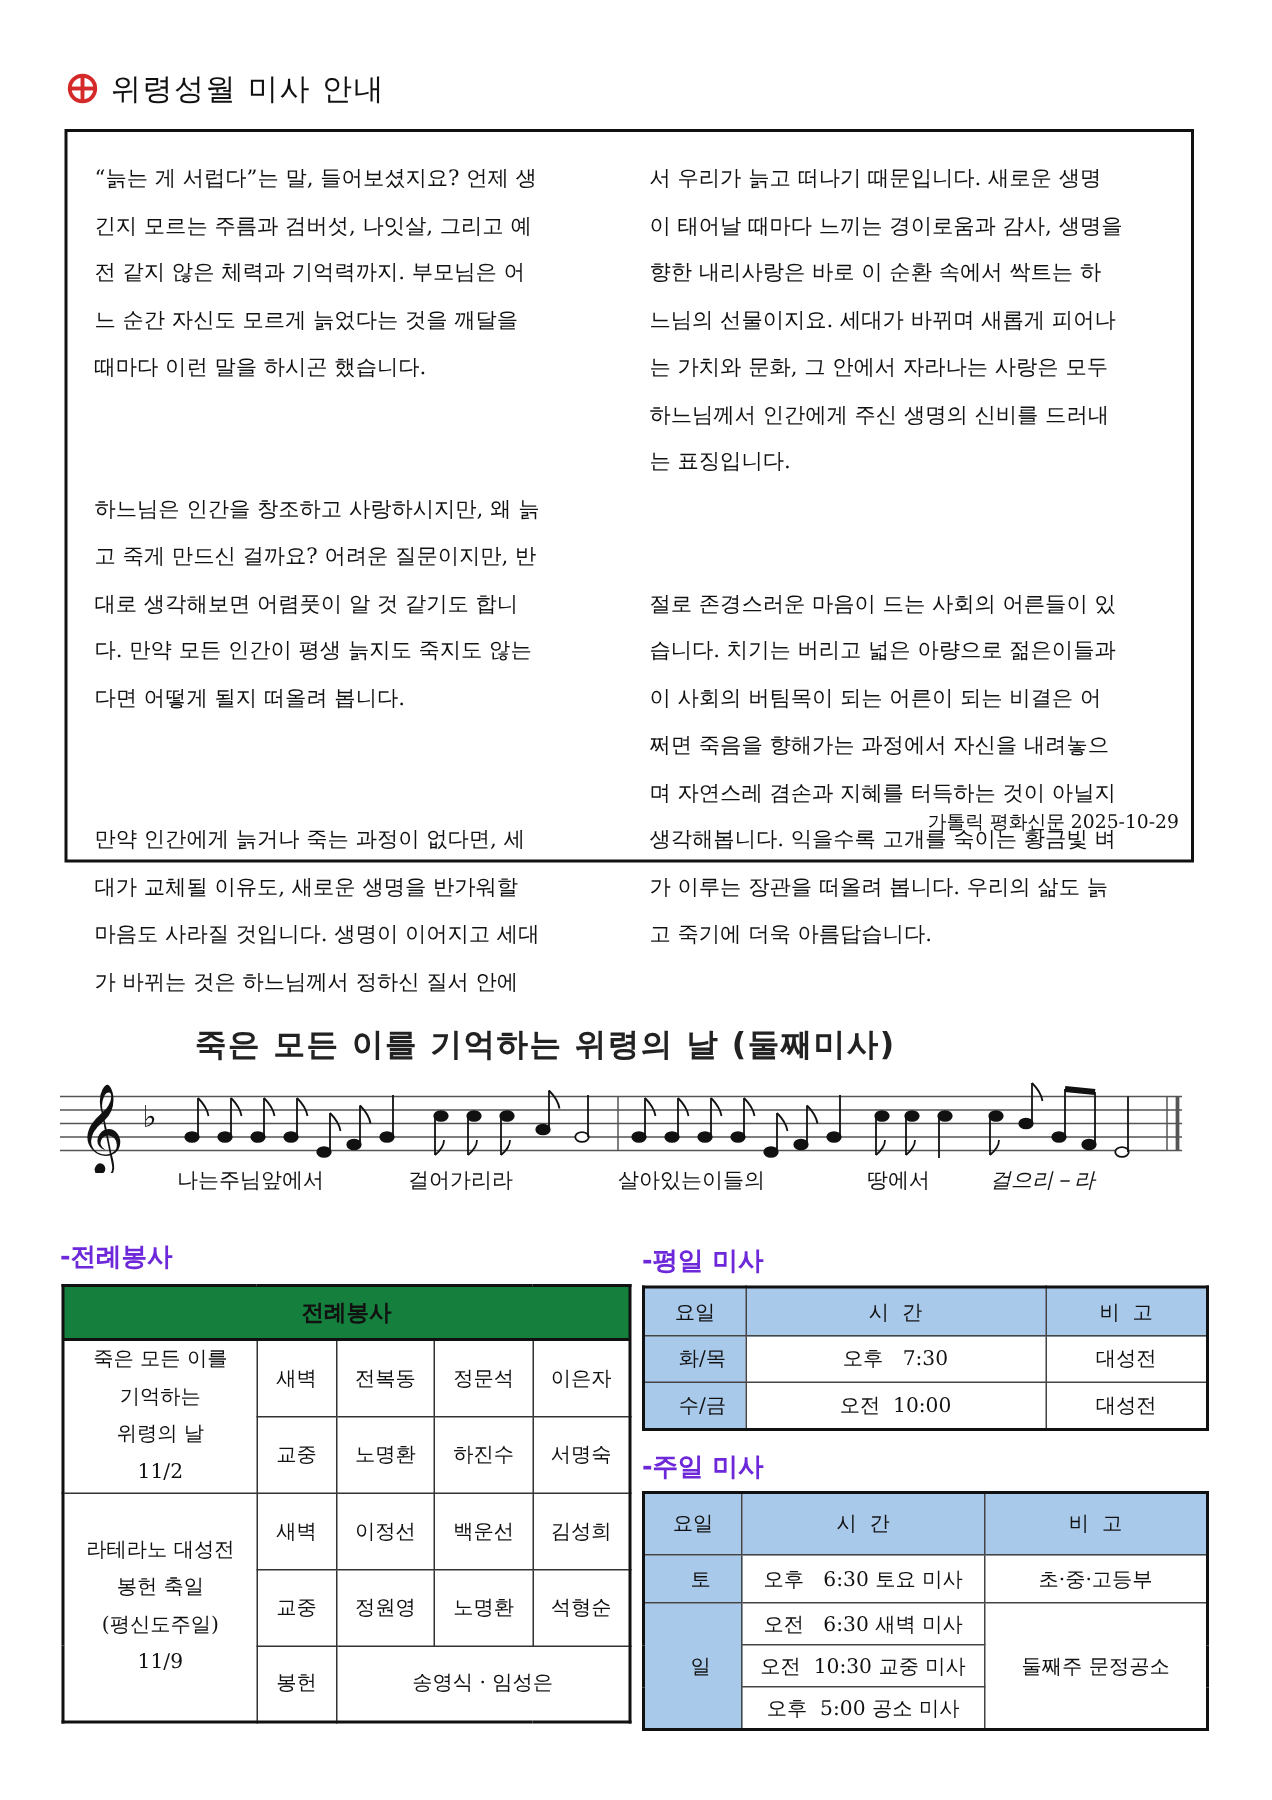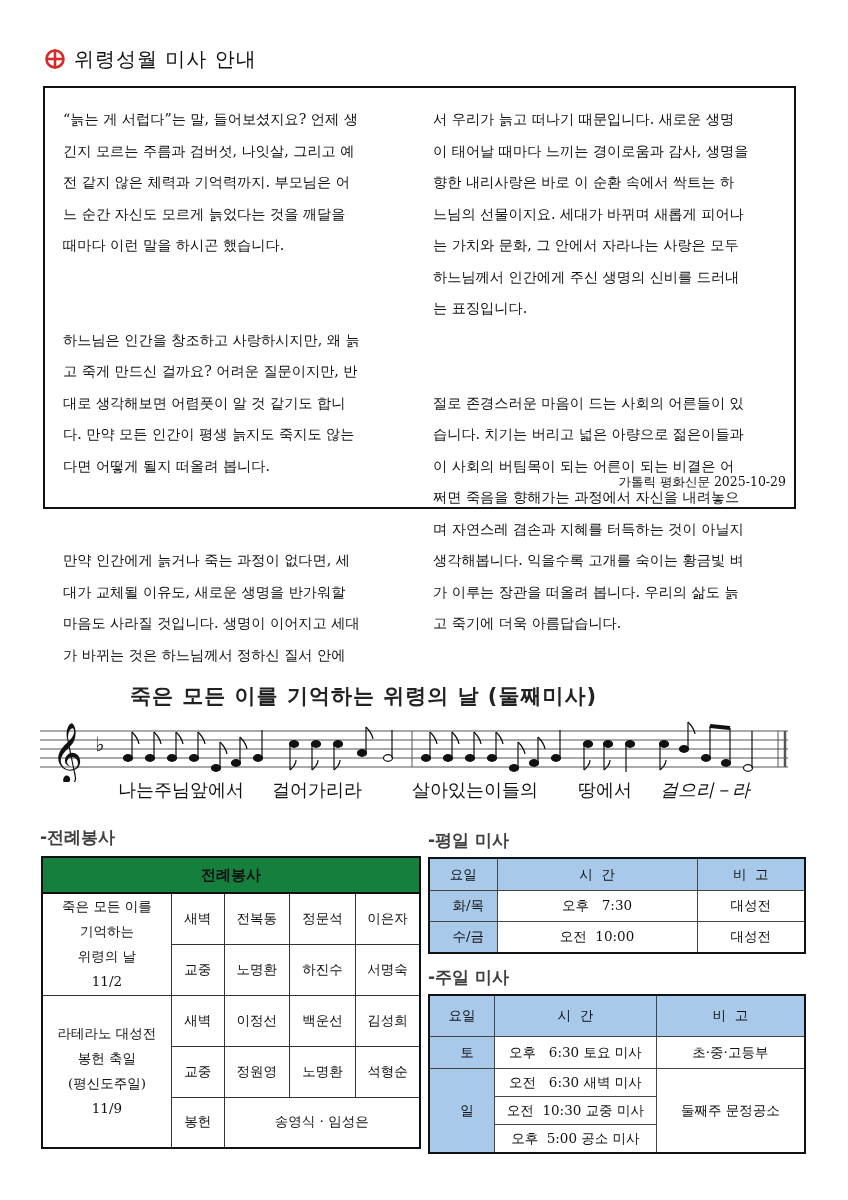--- a/index.html
+++ b/index.html
@@ -3,36 +3,36 @@
 <meta charset="utf-8">
 <style>
   html, body { margin:0; padding:0; background:#ffffff; }
   body { width:848px; height:1200px; position:relative; overflow:hidden;
          font-family:"DejaVu Serif", "Liberation Serif", serif; color:#111; }
 
   .page-title { position:absolute; left:44px; top:44px; height:30px; display:flex; align-items:center; }
   .logo { width:22px; height:22px; margin-right:8px; }
   .page-title-text { font-family:"DejaVu Sans", "Liberation Sans", sans-serif; font-size:20px; letter-spacing:1px; color:#111; }
 
-  .article-box { position:absolute; left:43px; top:86px; width:753px; height:423px;
+  .article-box { position:absolute; left:43px; top:86px; width:753px; height:489px;
                  border:2px solid #111; box-sizing:border-box; }
   .col { position:absolute; top:16px; width:340px; font-size:14.2px; line-height:31.5px; }
   .col.left { left:18px; }
   .col.right { left:388px; }
   .para { margin:0; white-space:pre-line; text-align:justify; }
   .gap { height:31.5px; }
   .source { position:absolute; right:8px; bottom:16px; font-size:12.5px; }
 
   .hymn { position:absolute; left:40px; top:682px; width:760px; height:130px; }
   .hymn-title { position:absolute; left:90px; top:0px; font-family:"DejaVu Sans", "Liberation Sans", sans-serif;
                 font-size:21px; font-weight:bold; color:#222; letter-spacing:1px; }
   .staff-svg { position:absolute; left:0; top:30px; }
-  .lyric { position:absolute; top:96px; font-family:"DejaVu Sans", "Liberation Sans", sans-serif; font-size:18px; color:#111; white-space:nowrap; }
-
-  .section-h { position:absolute; font-family:"DejaVu Sans", "Liberation Sans", sans-serif; font-size:17px; font-weight:bold; color:#404040; }
+  .lyric { position:absolute; top:96px; font-family:"DejaVu Sans", "Liberation Sans", sans-serif; font-size:14px; color:#111; white-space:nowrap; }
+
+  .section-h { position:absolute; font-family:"DejaVu Sans", "Liberation Sans", sans-serif; font-size:17px; font-weight:bold; color:#6d28d9; }
 
   table { border-collapse:collapse; position:absolute; font-size:13.5px; }
   td { text-align:center; vertical-align:middle; padding:0; }
 
   .svc { left:41px; top:856px; width:380px; border:2px solid #111; }
   .svc td { border:1px solid #333; }
   .svc .hd { background:#15803d; font-size:15px; font-weight:bold; height:34px; font-family:"DejaVu Sans", "Liberation Sans", sans-serif; border-bottom:2px solid #111; }
   .svc .occ { line-height:25px; font-size:13.5px;margin-top:32px; }
 
   .mass { border:2px solid #111; }

